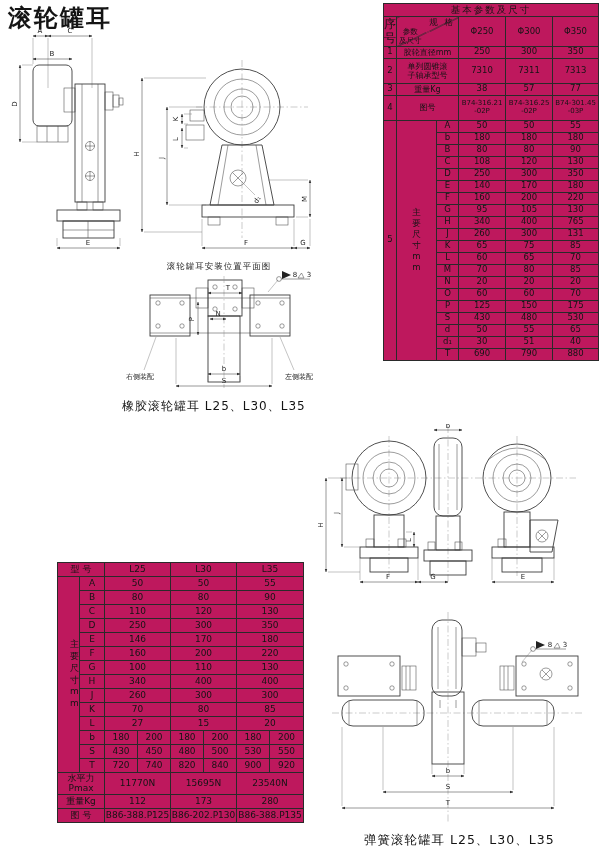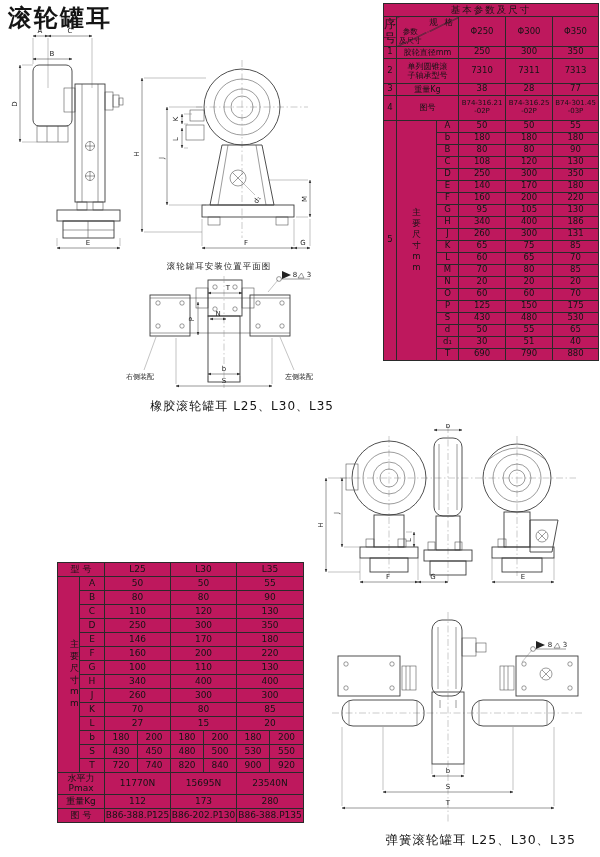--- a/index.html
+++ b/index.html
@@ -1,20 +1,20 @@
 <!DOCTYPE html>
 <html><head>
 <meta charset="utf-8">
 <style>
   html,body{margin:0;padding:0}
   body{width:600px;height:857px;background:#fff;position:relative;
        font-family:"DejaVu Sans",sans-serif;color:#141414;overflow:hidden}
   .abs{position:absolute}
   #page-title{left:8px;top:2px;font-size:24px;font-weight:bold;letter-spacing:2px}
-  .cap{font-size:12px;text-align:right;letter-spacing:1px}
+  .cap{font-size:12px;text-align:left;letter-spacing:1px}
   #cap1{left:122px;top:398px;width:212px}
   #cap2{left:364px;top:832px;width:212px;font-size:12.5px}
   table{border-collapse:collapse;table-layout:fixed;background:#be185d;position:absolute}
   td{border:1px solid #2a2a2a;text-align:center;vertical-align:middle;padding:0;
      font-size:8.5px;line-height:1.15;overflow:hidden}
   #t1{left:383px;top:3px;width:215px}
   #t1 td{height:11px}
   #t1 tr.tt td{height:12px;font-size:9.5px;letter-spacing:2px}
   #t1 tr.hh td{height:24px}
   #t1 tr.tall td{height:24px}
@@ -237,21 +237,21 @@
         <td>2</td>
         <td colspan="2" class="sm" style="padding:0 7px">单列圆锥滚子轴承型号</td>
         <td>7310</td>
         <td>7311</td>
         <td>7313</td>
       </tr>
   <tr>
         <td>3</td>
         <td colspan="2" class="sm">重量Kg</td>
         <td>38</td>
-        <td>28</td>
+        <td>57</td>
         <td>77</td>
       </tr>
   <tr class="tall">
         <td>4</td>
         <td colspan="2" class="sm">图号</td>
     <td class="fig"><span>B74-316.21</span><br><span>-02P</span></td>
     <td class="fig"><span>B74-316.25</span><br><span>-02P</span></td>
     <td class="fig"><span>B74-301.45</span><br><span>-03P</span></td>
       </tr>
   <tr>
@@ -301,21 +301,21 @@
   <tr>
         <td>G</td>
         <td>95</td>
         <td>105</td>
         <td>130</td>
       </tr>
   <tr>
         <td>H</td>
         <td>340</td>
         <td>400</td>
-        <td>186</td>
+        <td>765</td>
       </tr>
   <tr>
         <td>J</td>
         <td>260</td>
         <td>300</td>
         <td>131</td>
       </tr>
   <tr>
         <td>K</td>
         <td>65</td>

